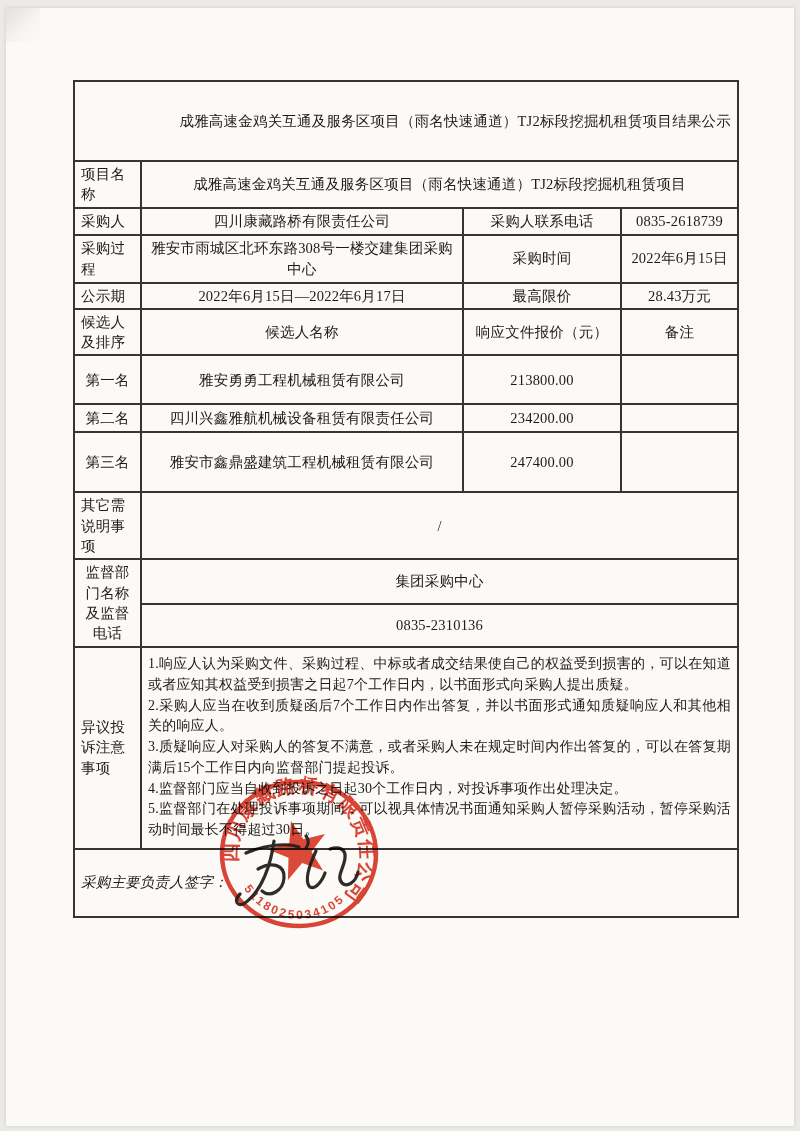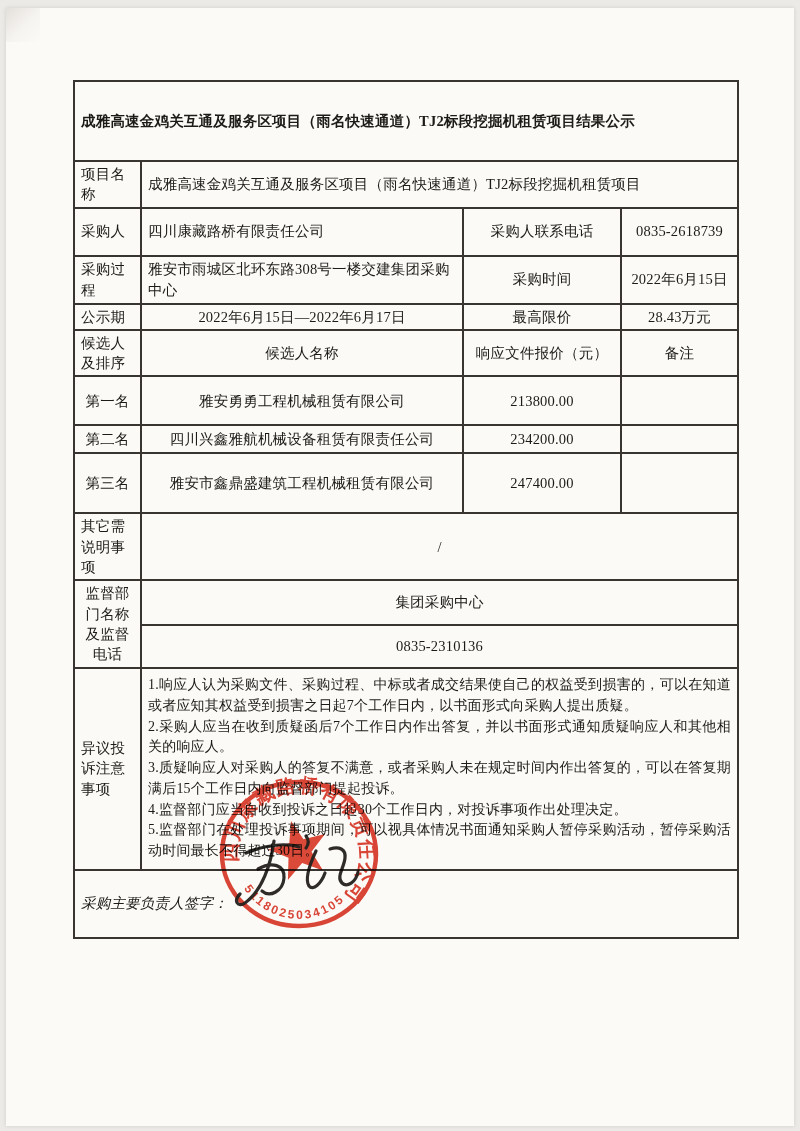--- a/index.html
+++ b/index.html
@@ -23,25 +23,25 @@
     width:664px; border-collapse:collapse; table-layout:fixed;
   }
   table.doc td {
     border:2px solid #38342f;
     font-size:14.5px; color:#1d1b18;
     padding:2px 6px; line-height:1.4;
     vertical-align:middle; letter-spacing:.2px;
     overflow:hidden;
   }
   td.title-cell {
-    font-size:20.5px; font-weight:bold; text-align:left;
+    font-size:20.5px; font-weight:normal; text-align:right;
     line-height:1.6; padding:8px 10px; color:#151310;
   }
   .c { text-align:center; }
-  .l { text-align:left; }
+  .l { text-align:center; }
   td.lbl { padding-left:5px; padding-right:3px; }
   td.obj-body { vertical-align:top; padding:10px 8px 8px 8px; }
   .obj-item { text-align:justify; line-height:1.48; font-size:14px; }
   td.sig-cell { font-size:15px; padding-left:6px;font-style:italic; }
   .overlay { position:absolute; pointer-events:none; mix-blend-mode:multiply; }
   .stamp-text { font-weight:bold; letter-spacing:1.5px; }
 </style>
 </head>
 <body>
 
@@ -56,21 +56,21 @@
         <col style="width:117px">
     </colgroup>
     <tbody>
         <tr style="height:80px">
       <td colspan="4" class="title-cell">成雅高速金鸡关互通及服务区项目（雨名快速通道）TJ2标段挖掘机租赁项目结果公示</td>
     </tr>
     <tr style="height:34px">
       <td class="lbl">项目名称</td>
       <td colspan="3" class="l">成雅高速金鸡关互通及服务区项目（雨名快速通道）TJ2标段挖掘机租赁项目</td>
     </tr>
-    <tr style="height:48px">
+    <tr style="height:27px">
       <td class="lbl">采购人</td>
       <td class="l">四川康藏路桥有限责任公司</td>
       <td class="c">采购人联系电话</td>
       <td class="c">0835-2618739</td>
     </tr>
     <tr style="height:48px">
       <td class="lbl">采购过程</td>
       <td class="l">雅安市雨城区北环东路308号一楼交建集团采购中心</td>
       <td class="c">采购时间</td>
       <td class="c">2022年6月15日</td>

